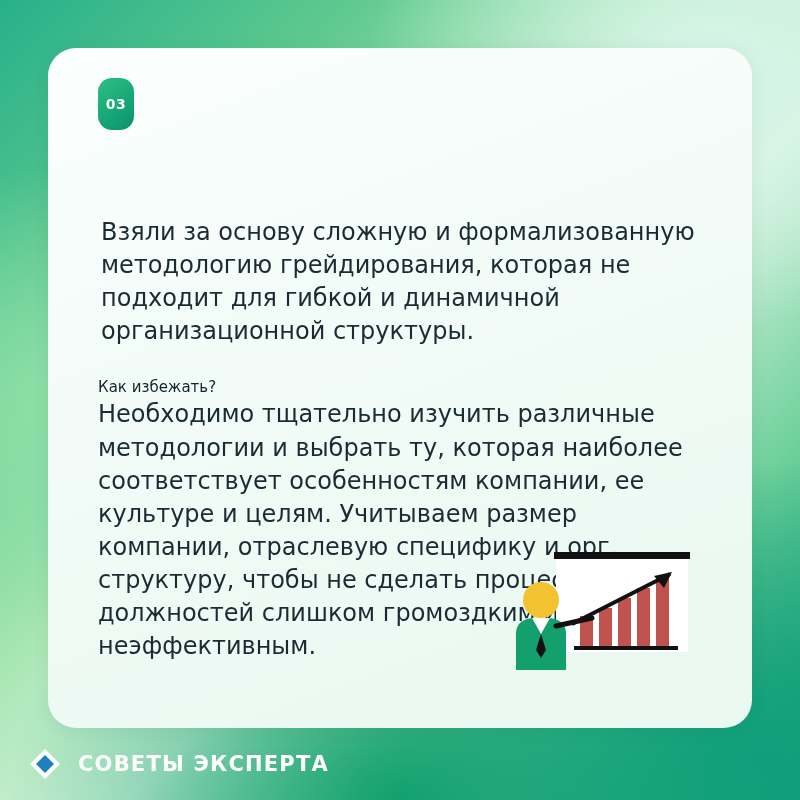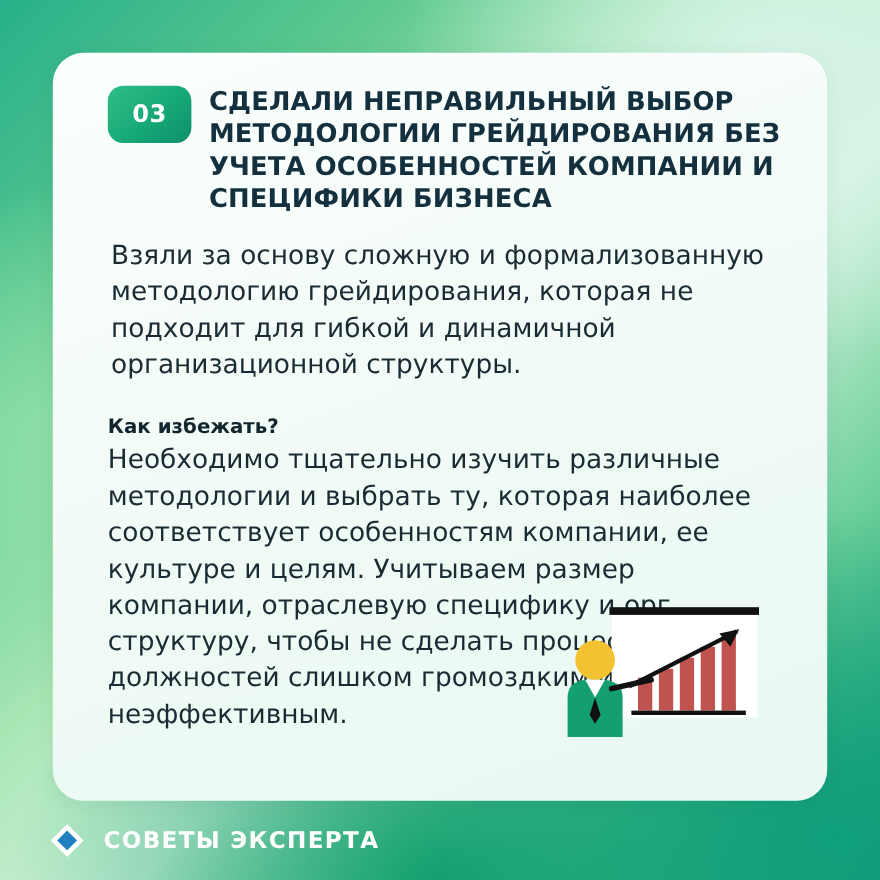--- a/index.html
+++ b/index.html
@@ -38,26 +38,26 @@
     position: absolute;
     left: 50px;
     top: 28px;
     right: 36px;
     display: flex;
     align-items: flex-start;
     gap: 16px;
   }
   .badge {
     flex: 0 0 auto;
-    width: 76px;
+    width: 36px;
     height: 52px;
     border-radius: 14px;
     background: linear-gradient(140deg, #2fbf86 0%, #16a877 55%, #0e8f6c 100%);
     color: #ffffff;
-    font-size: 22px;
+    font-size: 14px;
     font-weight: bold;
     display: flex;
     align-items: center;
     justify-content: center;
     letter-spacing: 0.5px;
     margin-top: 2px;
   }
   .heading-text {
     font-size: 23.5px;
     line-height: 1.25;
@@ -73,22 +73,22 @@
     top: 168px;
     right: 42px;
   }
   .para {
     font-size: 24px;
     line-height: 1.38;
     color: #1a2b33;
     margin: 0 0 30px 3px;
   }
   .subhead {
-    font-size: 18px;
-    font-weight: bold;
+    font-size: 15px;
+    font-weight: normal;
     color: #12242c;
     margin: 0 0 2px 0;
   }
   .para-2 {
     font-size: 24px;
     line-height: 1.38;
     color: #1a2b33;
     margin: 0;
     max-width: 650px;
   }
@@ -100,21 +100,21 @@
     height: 120px;
   }
   .footer {
     position: absolute;
     left: 0;
     bottom: 0;
     width: 800px;
     height: 72px;
     display: flex;
     align-items: center;
-    padding-left: 44px;
+    padding-left: 28px;
     box-sizing: border-box;
     gap: 16px;
   }
   .logo-mark {
     width: 34px;
     height: 34px;
     flex: 0 0 auto;
   }
   .footer-text {
     color: #ffffff;
@@ -126,21 +126,20 @@
 </style>
 </head>
 <body>
 
 <div class="slide">
 
   <div class="card">
 
     <div class="heading-row">
       <div class="badge">03</div>
-      <div class="heading-text">СДЕЛАЛИ НЕПРАВИЛЬНЫЙ ВЫБОР МЕТОДОЛОГИИ ГРЕЙДИРОВАНИЯ БЕЗ УЧЕТА ОСОБЕННОСТЕЙ КОМПАНИИ И СПЕЦИФИКИ БИЗНЕСА</div>
     </div>
 
     <div class="body-block">
       <p class="para">Взяли за основу сложную и формализованную методологию грейдирования, которая не подходит для гибкой и динамичной организационной структуры.</p>
       <p class="subhead">Как избежать?</p>
       <p class="para-2">Необходимо тщательно изучить различные методологии и выбрать ту, которая наиболее соответствует особенностям компании, ее культуре и целям. Учитываем размер компании, отраслевую специфику и орг. структуру, чтобы не сделать процесс оценки должностей слишком громоздким и неэффективным.</p>
     </div>
 
     <div class="illustration">
       <svg width="200" height="120" viewBox="0 0 200 120" xmlns="http://www.w3.org/2000/svg">

